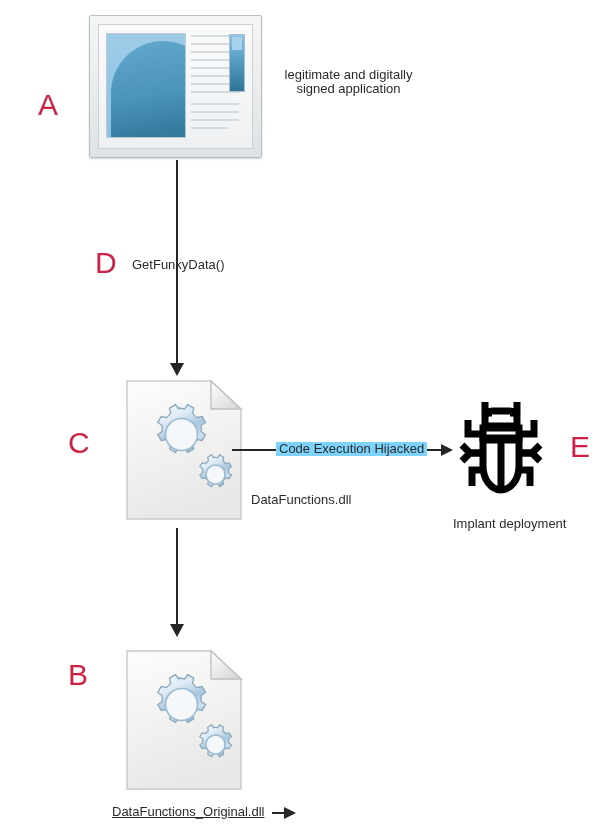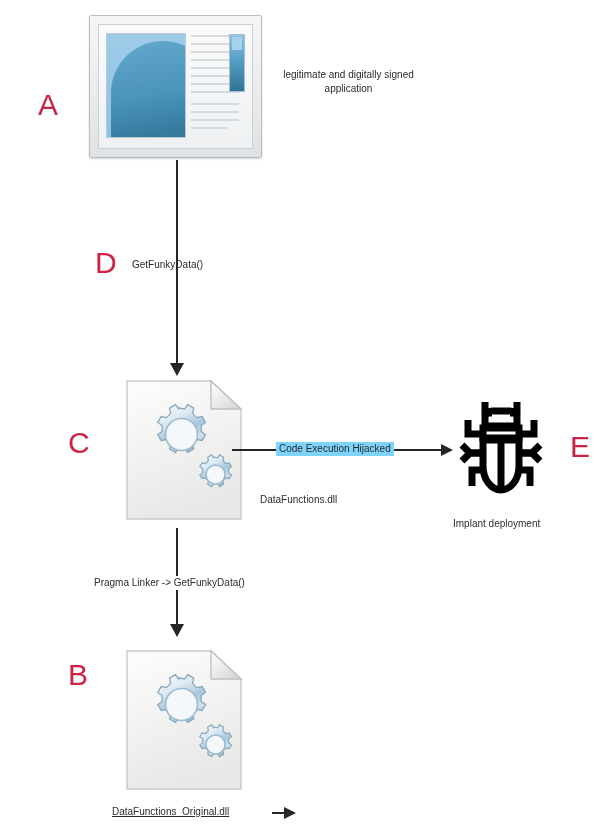--- a/index.html
+++ b/index.html
@@ -31,30 +31,30 @@
   }
   #letter-a { left: 38px;  top: 90px; }
   #letter-c { left: 68px;  top: 428px; }
   #letter-b { left: 68px;  top: 660px; }
   #letter-e { left: 570px; top: 432px; }
 
   
   .label {
     position: absolute;
     font-family: "Liberation Sans", sans-serif;
-    font-size: 10px;
+    font-size: 13px;
     color: #2b2b2b;
     line-height: 14px;
     white-space: nowrap;
   }
 
   #label-legit      { left: 281px; top: 68px;  width: 135px; white-space: normal; text-align: center; }
   #label-getfunky   { left: 132px; top: 258px; }
   #label-hijacked   { left: 276px; top: 442px; background: #7dd3fc; padding: 0 3px; }
-  #label-dll-mid    { left: 260px; top: 493px; }
+  #label-dll-mid    { left: 251px; top: 493px; }
   #label-pragma     { left: 92px;  top: 576px; background: #ffffff; padding: 0 2px; }
   #label-dll-orig   { left: 112px; top: 805px; text-decoration: underline; }
   #label-implant    { left: 453px; top: 508px; margin-top: 9px; }
 
   
   .v-line {
     position: absolute;
     width: 2px;
     background: #262626;
   }
@@ -296,21 +296,20 @@
       </g>
     </svg>
   </div>
 
   <div class="step-letter" id="letter-e">E</div>
 
   <div class="label" id="label-implant">Implant deployment</div>
 
   <div class="v-line" id="conn-c-b-line"></div>
   <div class="arrow-down" id="conn-c-b-head"></div>
-  <div class="label" id="label-pragma">Pragma Linker -&gt; GetFunkyData()</div>
 
   <div class="step-letter" id="letter-b">B</div>
 
   <div class="dll-icon" id="dll-icon-bottom">
     <svg width="118" height="144" viewBox="0 0 118 144" xmlns="http://www.w3.org/2000/svg">
       <defs>
         <linearGradient id="paperGradBot" x1="0" y1="0" x2="0.3" y2="1">
           <stop offset="0%" stop-color="#fdfdfd"></stop>
           <stop offset="100%" stop-color="#e8e8e6"></stop>
         </linearGradient>

